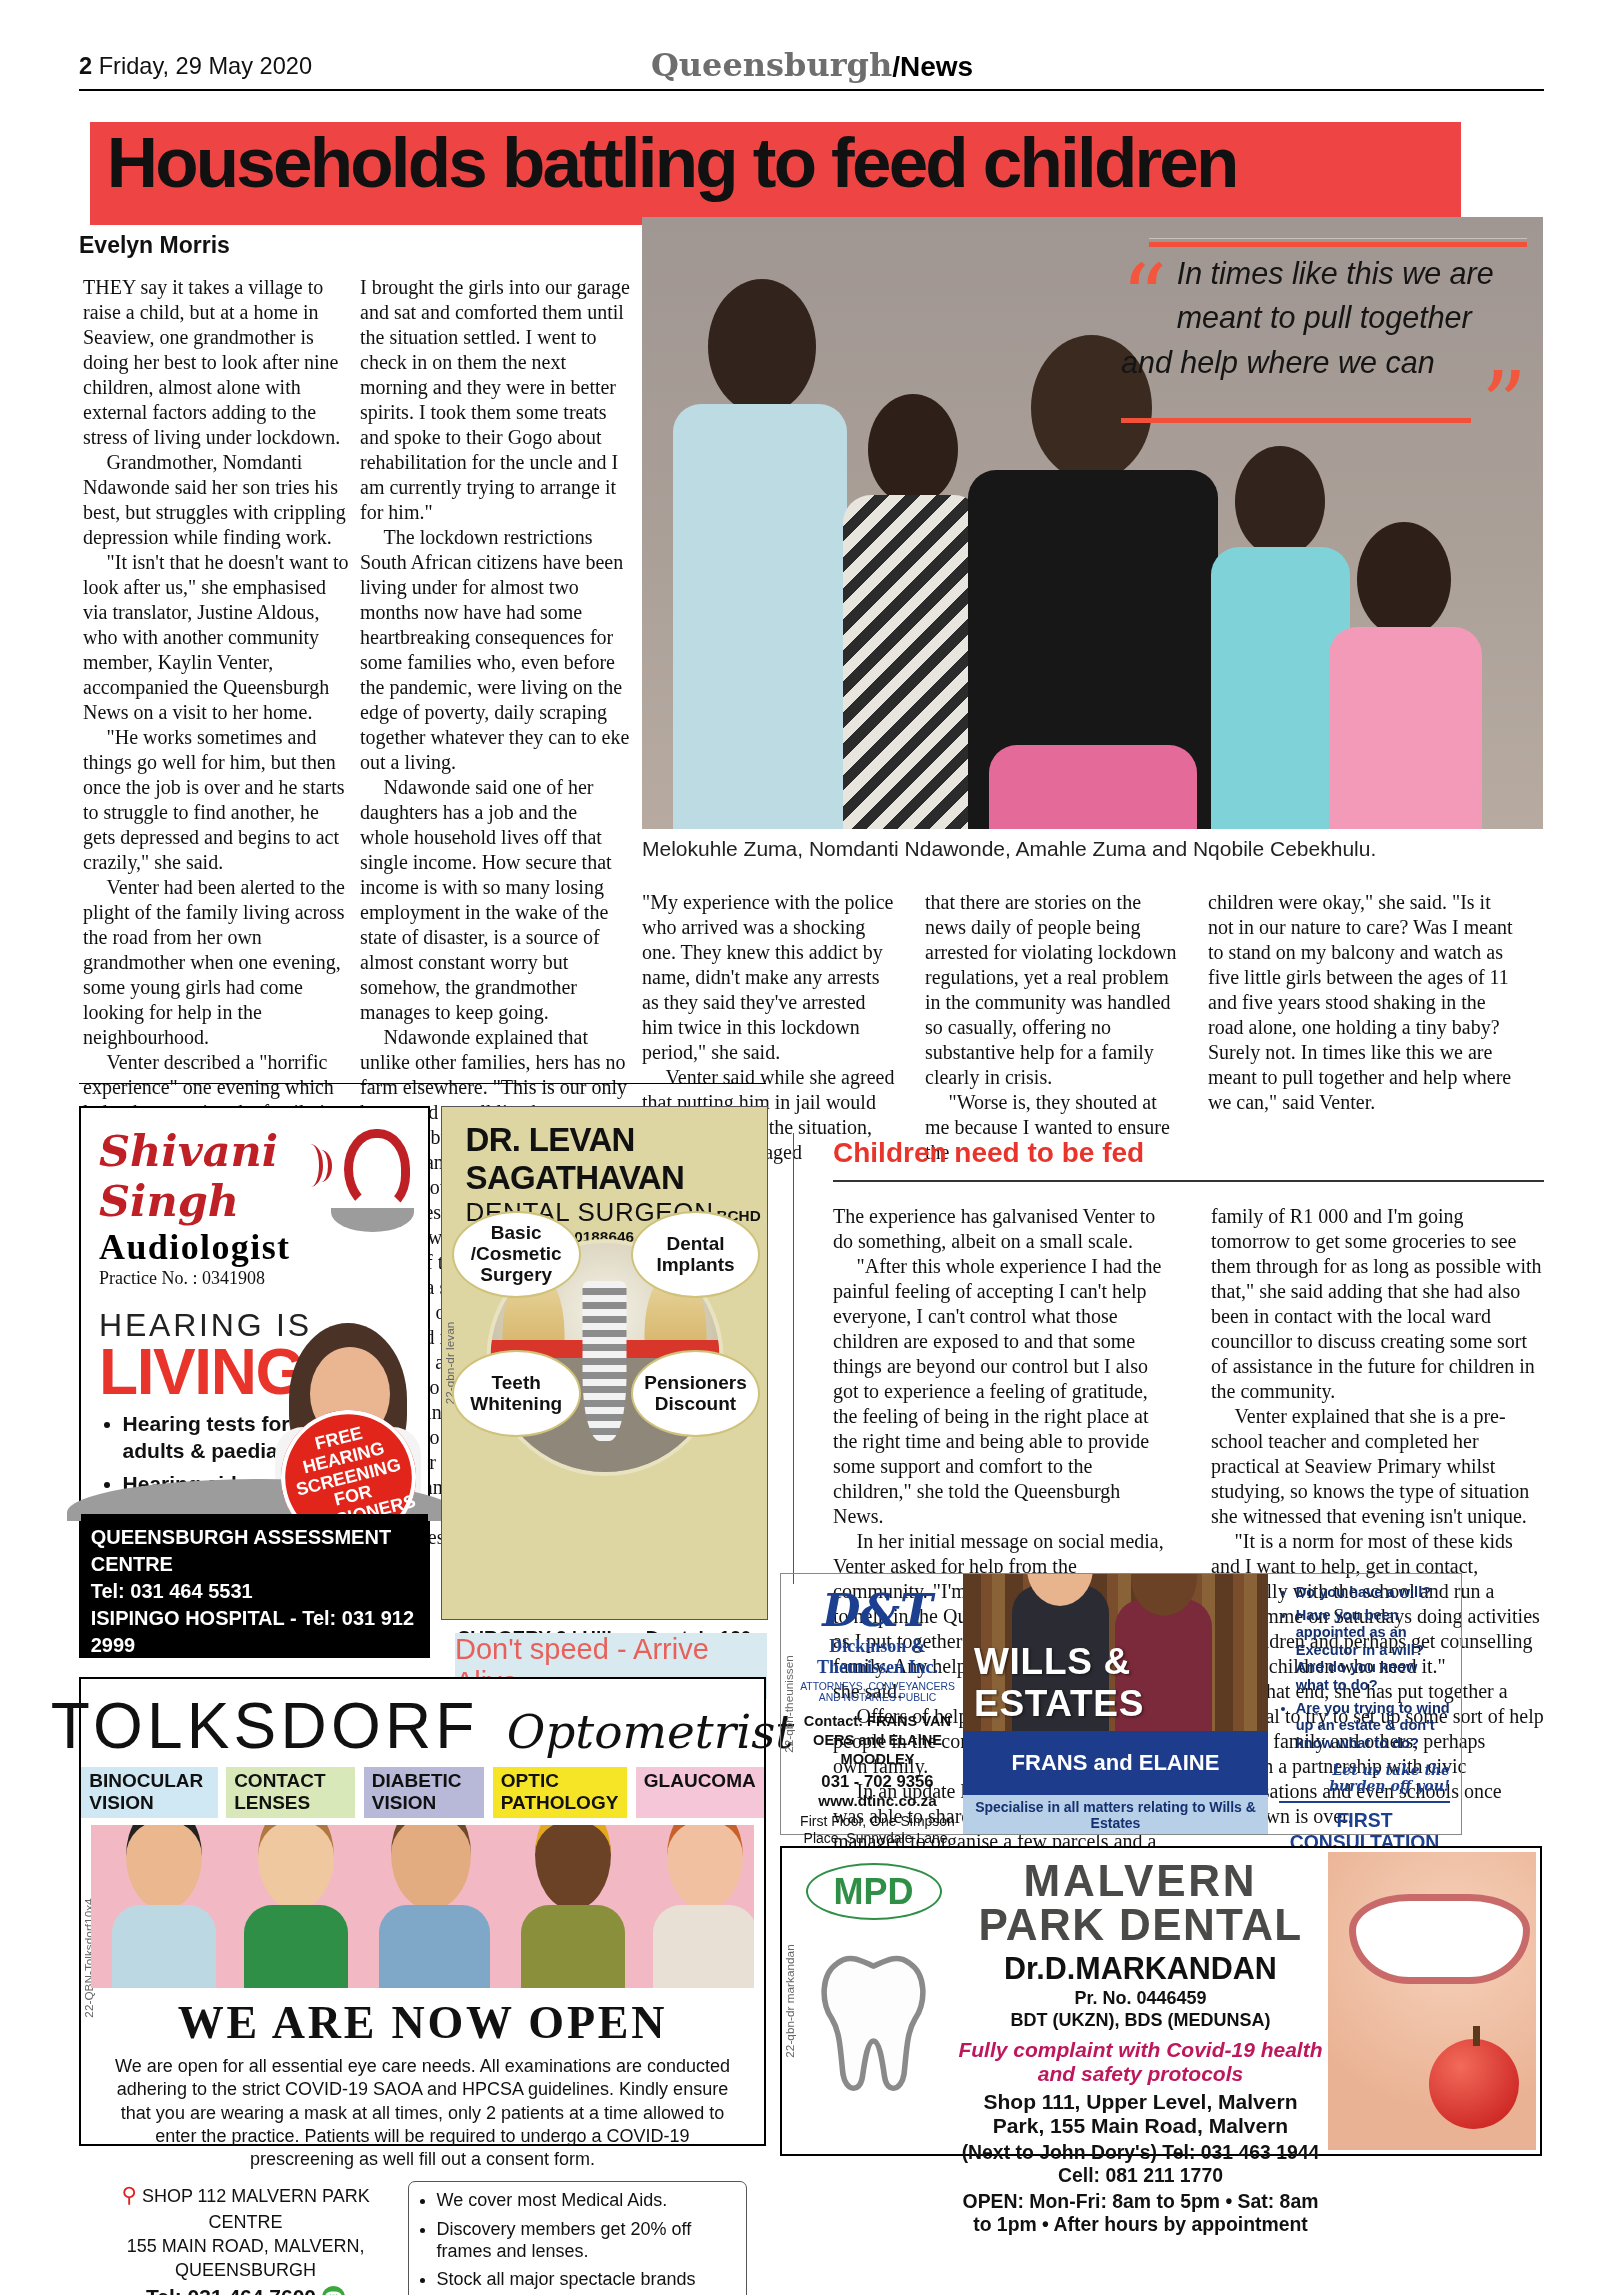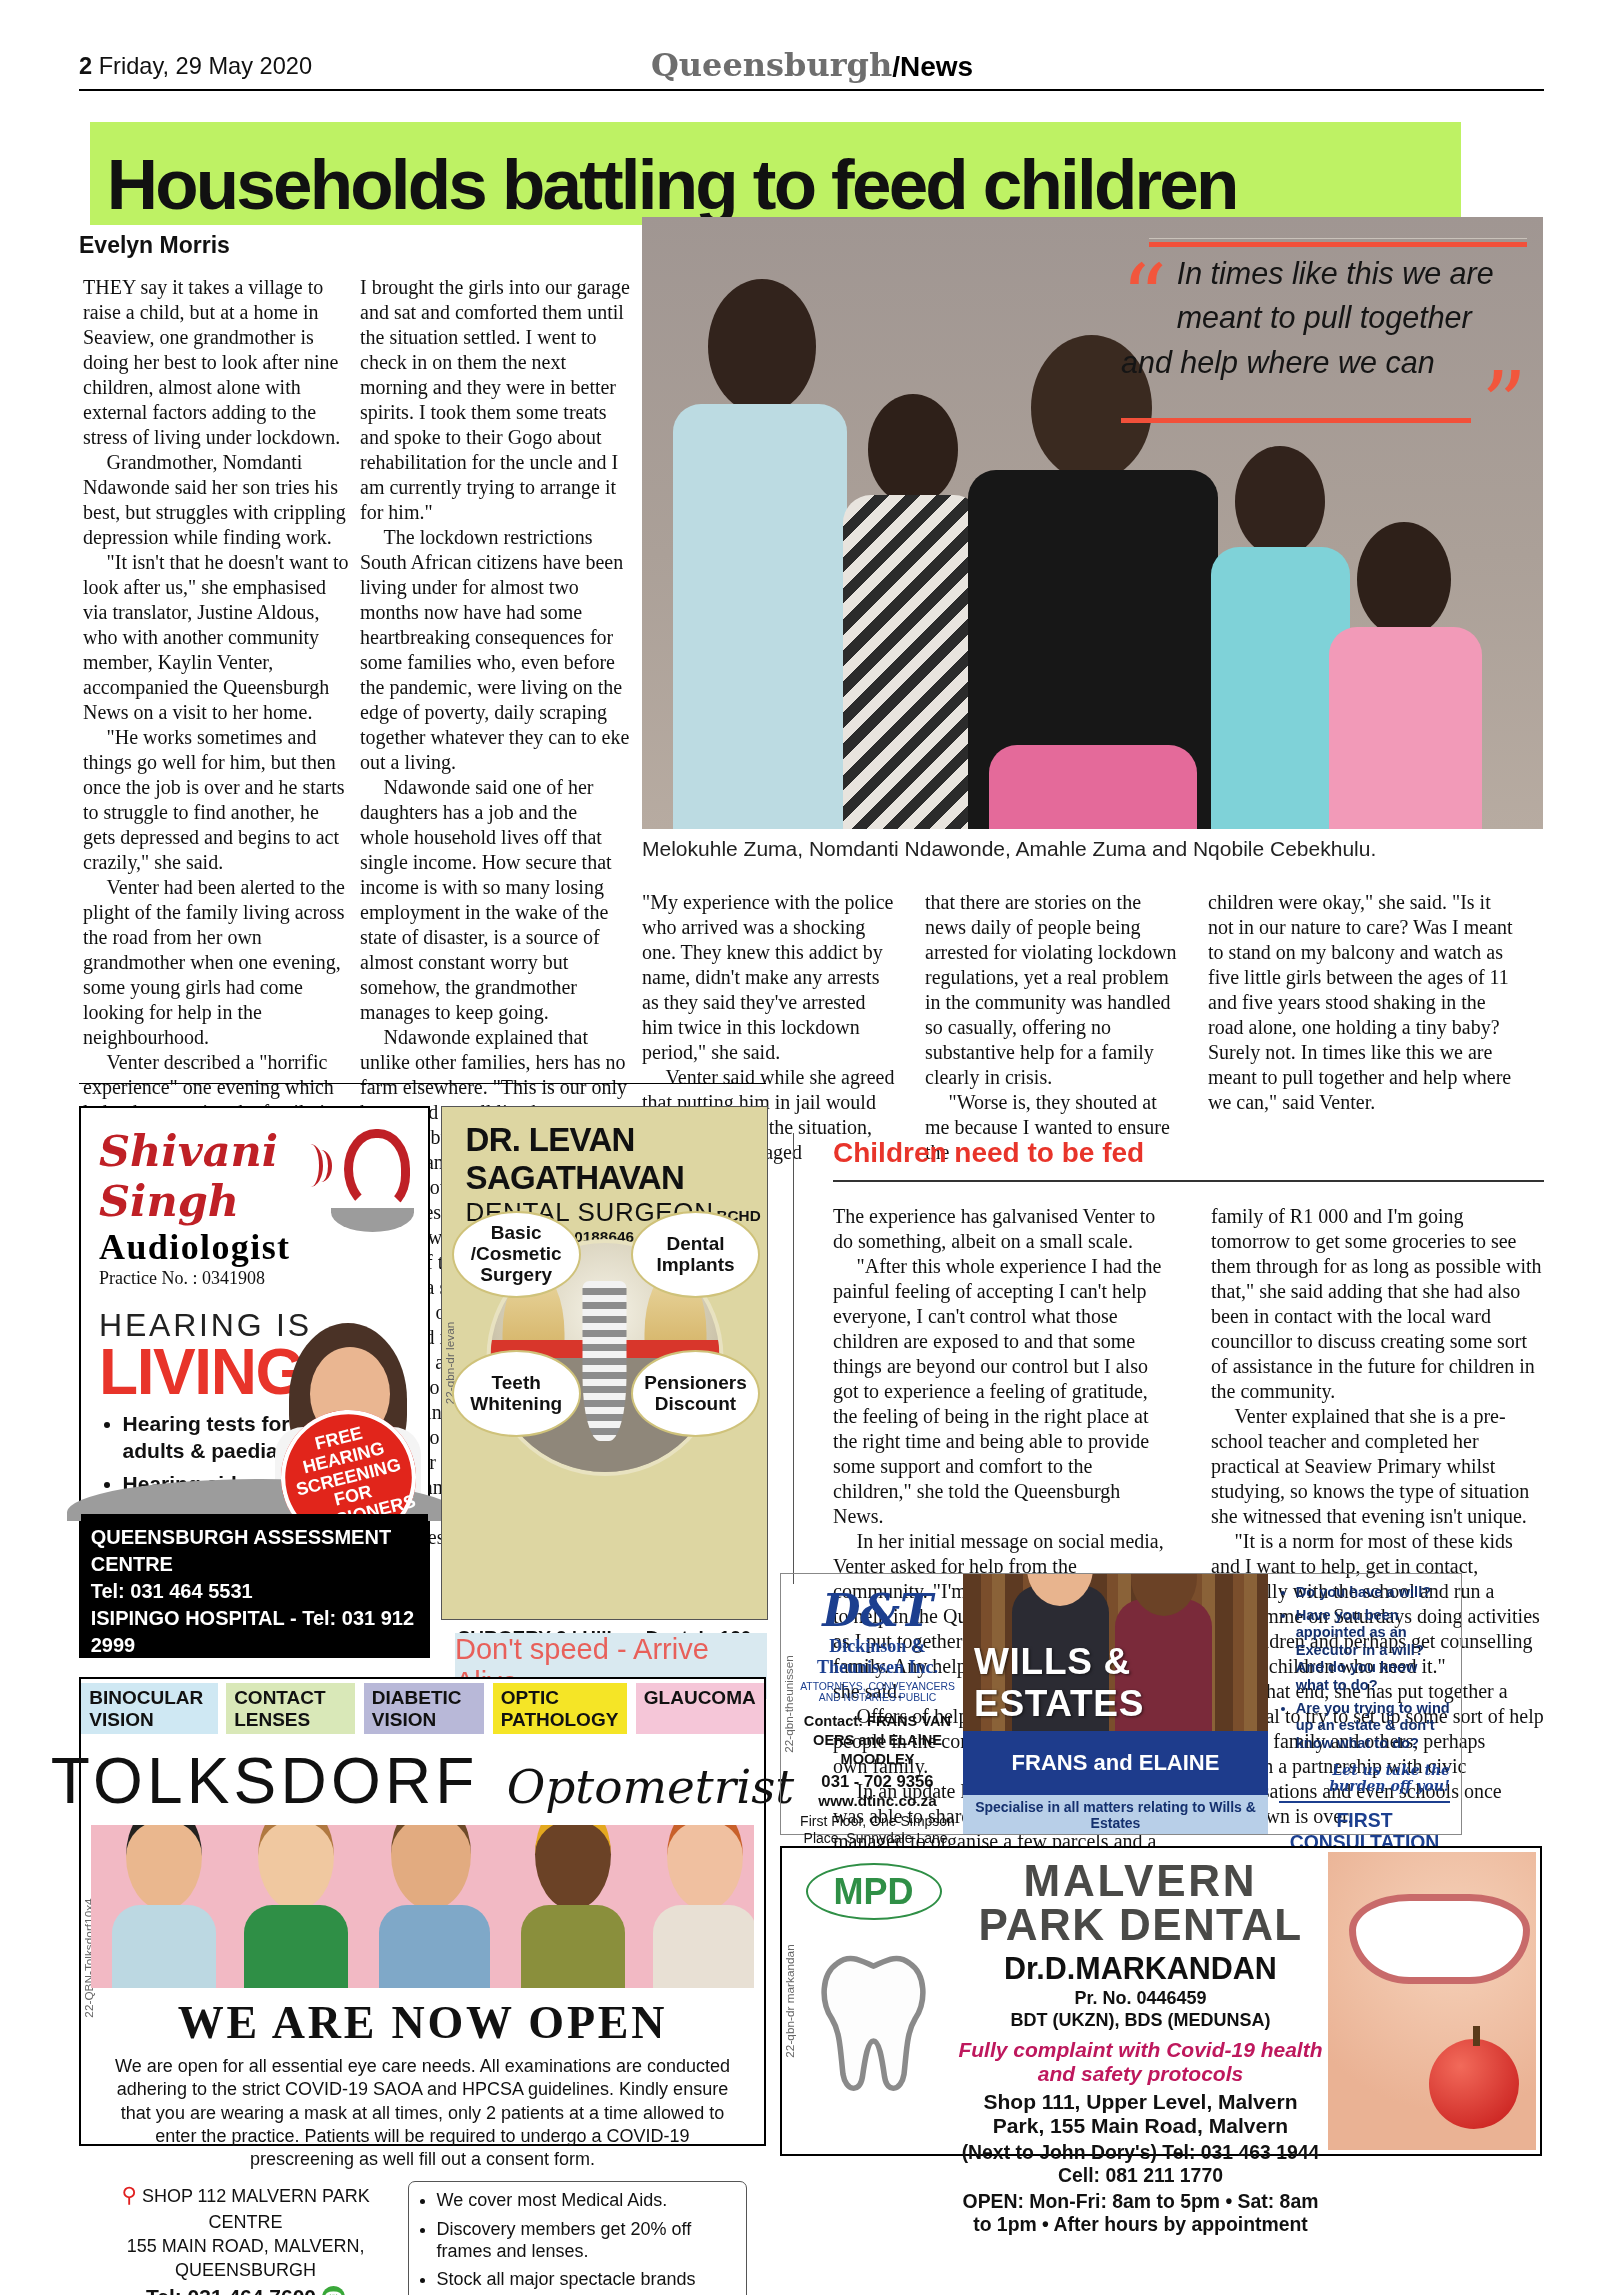--- a/index.html
+++ b/index.html
@@ -8,21 +8,21 @@
   .abs{position:absolute;}
   .sans{font-family:"Liberation Sans",sans-serif;}
   
   .hdr-left{left:79px;top:53px;font-size:23.6px;}
   .hdr-left b{font-weight:bold;}
   .hdr-center{left:0;top:46px;width:1624px;text-align:center;}
   .masthead{font-family:"DejaVu Serif",serif;font-weight:bold;color:#6e6e6e;font-size:32px;}
   .masthead-sec{font-family:"Liberation Sans",sans-serif;color:#000;font-size:28px;font-weight:bold;}
   .hdr-rule{left:79px;top:89px;width:1465px;height:2.1px;background:#000;}
   
-  .headline-band{left:90px;top:122px;width:1371px;height:103px;background:#bef264;display:flex;align-items:flex-end;}
+  .headline-band{left:90px;top:122px;width:1371px;height:103px;background:#ef4444;display:flex;align-items:flex-start;}
   .headline{font-family:"Liberation Sans",sans-serif;font-weight:800;font-size:71px;letter-spacing:-2.8px;
             padding-left:16.7px;white-space:nowrap;}
   .byline{left:79px;top:232px;font-size:23px;font-weight:bold;font-family:"Liberation Sans",sans-serif;}
   
   .body-col{font-size:20px;line-height:1.25;}
   .body-col p{margin:0;}
   .body-col p + p{text-indent:23.6px;}
   
   .photo{left:642px;top:217px;width:901px;height:612px;overflow:hidden;
          background:linear-gradient(180deg,#a09692 0%,#aba098 55%,#b7aba1 100%);}
@@ -303,30 +303,30 @@
     <div class="dent-addr" style="margin-top:380px;font-weight:bold;">SURGERY 2 | Hillary Dental , 120 Stella Road, Hillary,  |  T: 067 877 0919</div>
     <div class="dent-addr" style="margin-top:4.2px;">SURGERY 1 | Wakesleigh Medical Centre, 251 Wakesleigh Road, Bellair  |  T: 031 465 4020</div>
     <div class="dent-web">www.durbandental.co.za</div>
     <div class="dent-aids">We accept All Medical Aids</div>
   </div>
 
   <div class="abs speed">Don't speed - Arrive Alive</div>
 
   <div class="abs ad tolk">
     <div class="vcode" style="top:60%;">22-QBN-Tolksdorf10x4</div>
+    <div style="display:flex;align-items:baseline;justify-content:center;gap:28px;padding-top:9.7px;">
+      <span class="tolk-brand">TOLKSDORF</span>
+      <span class="tolk-script">Optometrist</span>
+    </div>
     <div style="display:flex;gap:8.3px;justify-content:center;margin-top:4.2px;">
       <span class="chip" style="background:#cfe8f3;">BINOCULAR VISION</span>
       <span class="chip" style="background:#d9e8b8;">CONTACT LENSES</span>
       <span class="chip" style="background:#b8b8d8;">DIABETIC VISION</span>
       <span class="chip" style="background:#f5e526;">OPTIC PATHOLOGY</span>
       <span class="chip" style="background:#f5c6d8;">GLAUCOMA</span>
-    </div>
-    <div style="display:flex;align-items:baseline;justify-content:center;gap:28px;padding-top:9.7px;">
-      <span class="tolk-brand">TOLKSDORF</span>
-      <span class="tolk-script">Optometrist</span>
     </div>
     <div class="tolk-band">
       <div class="t-face" style="left:21px;">
         <div style="margin:0 auto;width:76px;height:90px;background:#eab78e;border-radius:50%;border-top:18px solid #23221f;"></div>
         <div style="margin:-5.6px auto 0;width:104px;height:83px;background:#bcd8e2;border-radius:28px 28px 0 0;"></div>
       </div>
       <div class="t-face" style="left:153px;">
         <div style="margin:0 auto;width:76px;height:90px;background:#f0c8a0;border-radius:50%;border-top:18px solid #b07840;"></div>
         <div style="margin:-5.6px auto 0;width:104px;height:83px;background:#2f8f46;border-radius:28px 28px 0 0;"></div>
       </div>

